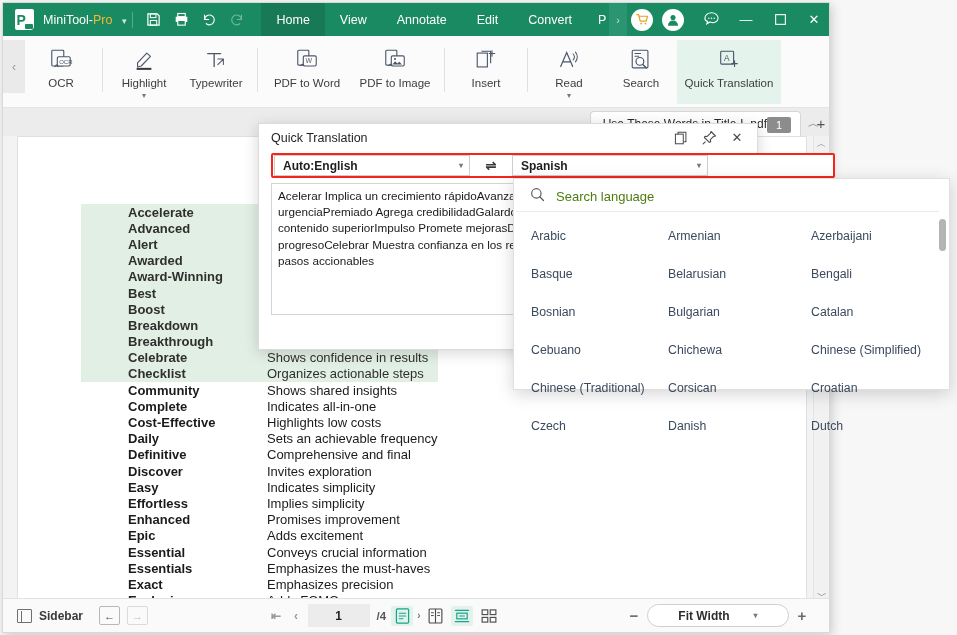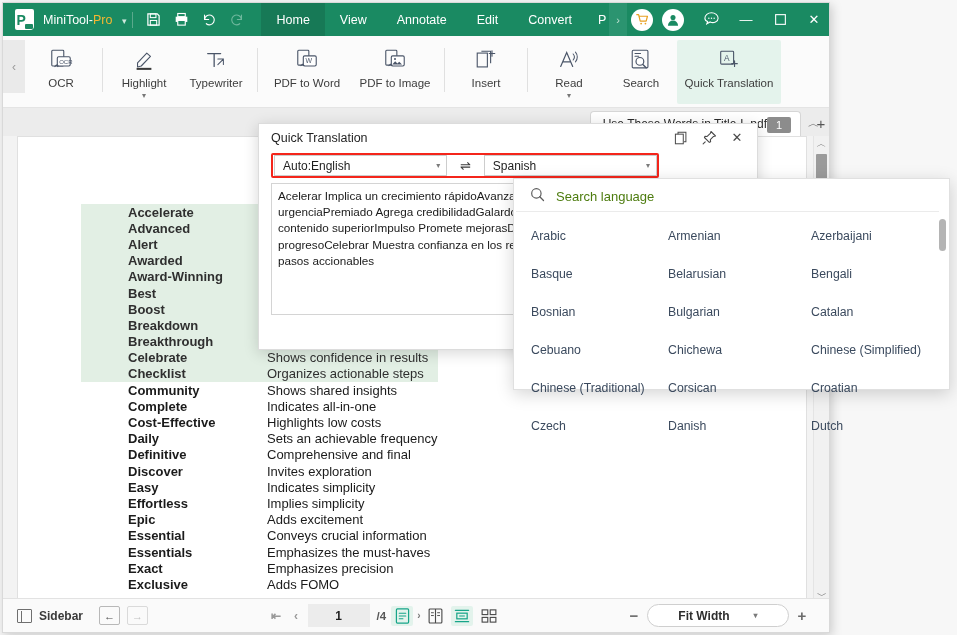--- a/index.html
+++ b/index.html
@@ -287,25 +287,26 @@
   }
   .qt-title { font-size: 12.5px; color: #1f1f1f; }
   .qt-head-icons { margin-left: auto; display: flex; align-items: center; }
   .qt-hicon {
     width: 28px; height: 24px;
     display: flex; align-items: center; justify-content: center;
     color: #4a4a4a; font-size: 13px;
   }
   .lang-bar {
     position: absolute; left: 12px; top: 29px;
-    width: 388px; height: 25px;
+    width: 564px; height: 25px;
     display: flex; align-items: center;
     border: 2px solid #f4251b;
     border-radius: 2px;
     background: #ffffff;
+    font-weight: bold;
   }
   .lang-sel {
     height: 21px;
     display: flex; align-items: center;
     border: 1px solid #cdcdcd;
     background: #ffffff;
     font-size: 12px; color: #1e1e1e;
     padding: 0 6px 0 8px;
   }
   .lang-sel.src { width: 196px; margin-left: 1px; }
@@ -654,20 +655,24 @@
             <div class="wl-term">Discover</div>
             <div class="wl-def">Invites exploration</div>
           </div>
           <div class="wl-row">
             <div class="wl-term">Easy</div>
             <div class="wl-def">Indicates simplicity</div>
           </div>
           <div class="wl-row">
             <div class="wl-term">Effortless</div>
             <div class="wl-def">Implies simplicity</div>
+          </div>
+          <div class="wl-row">
+            <div class="wl-term">Enhanced</div>
+            <div class="wl-def">Promises improvement</div>
           </div>
           <div class="wl-row">
             <div class="wl-term">Epic</div>
             <div class="wl-def">Adds excitement</div>
           </div>
           <div class="wl-row">
             <div class="wl-term">Essential</div>
             <div class="wl-def">Conveys crucial information</div>
           </div>
           <div class="wl-row">

